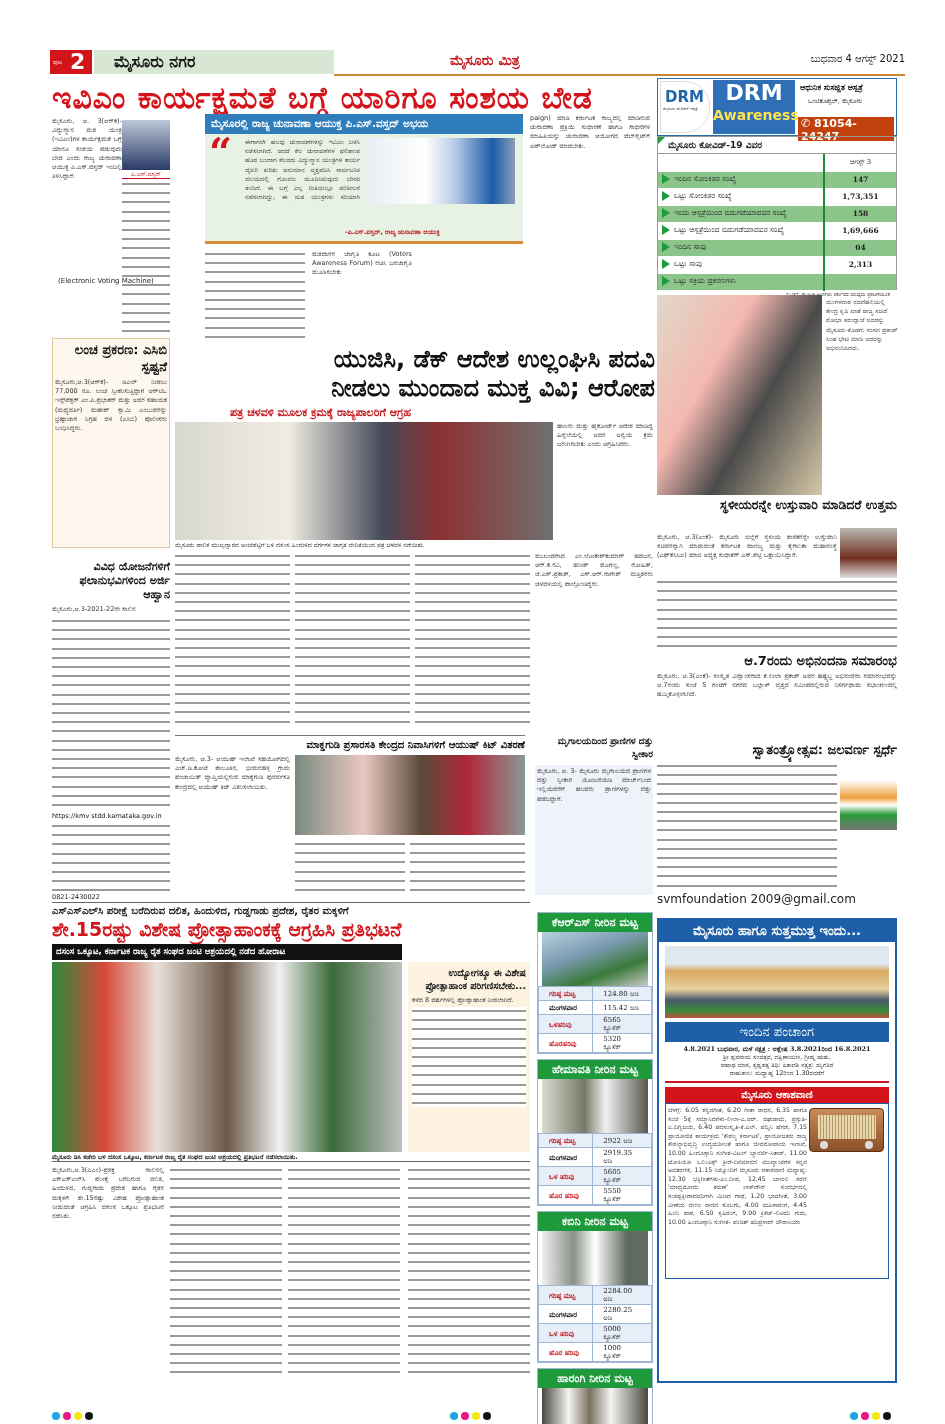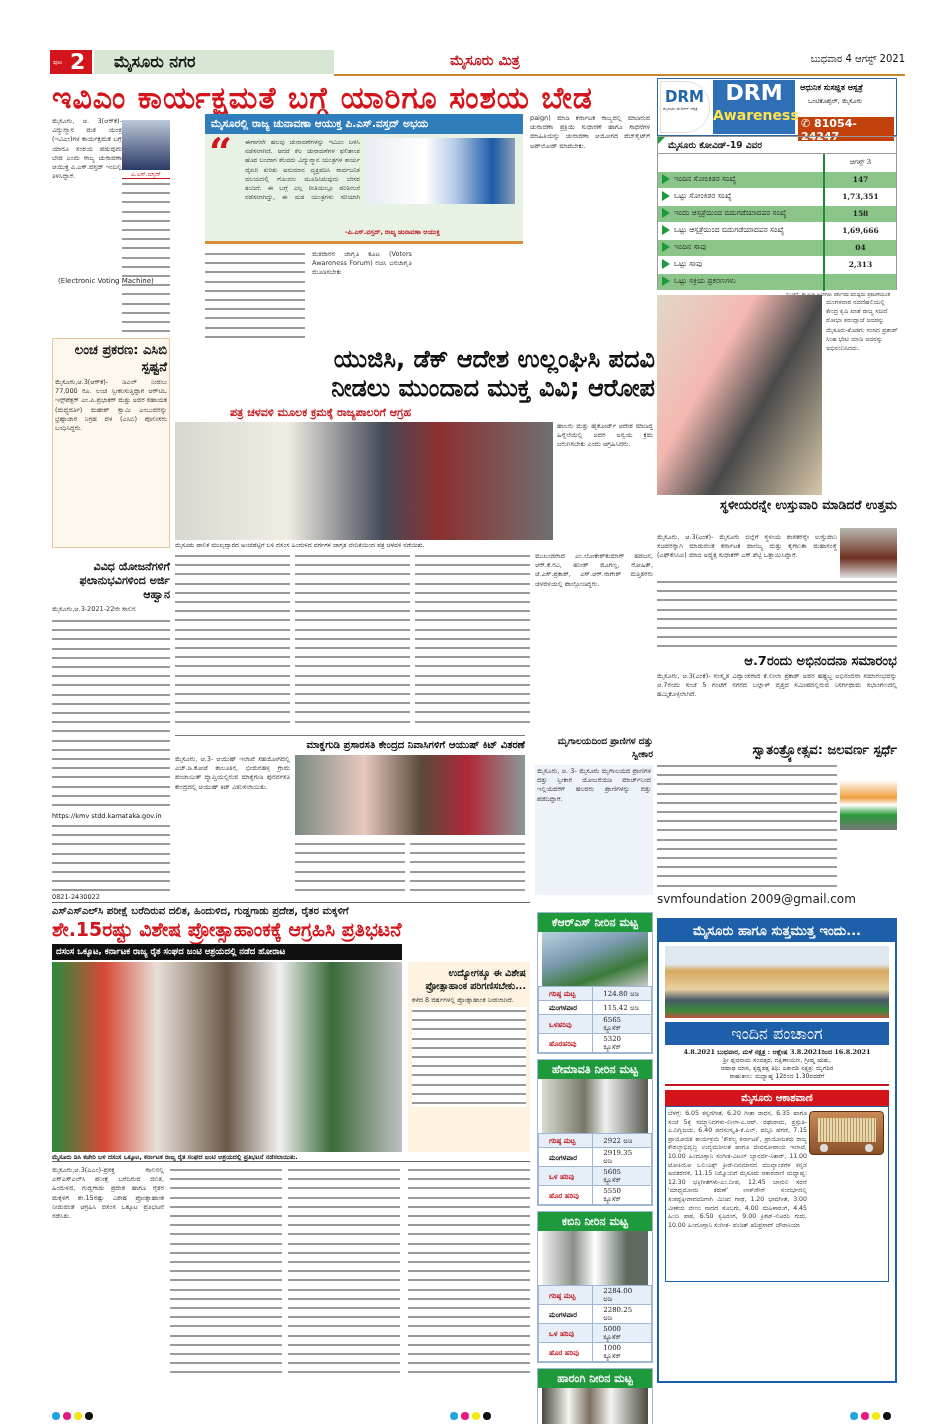--- a/index.html
+++ b/index.html
@@ -270,21 +270,21 @@
           </tr>
 
     </tbody>
       </table>
   </div>
 </div>
 
 <div class="abs" style="left:657px;top:918px;width:240px;height:465px;border:2px solid #1d5fa8;background:#fff;">
   <div style="background:#1d5fa8;color:#fff;font-size:13px;font-weight:bold;text-align:center;padding:3px 0;height:22px;">ಮೈಸೂರು ಹಾಗೂ ಸುತ್ತಮುತ್ತ ಇಂದು...</div>
   <div class="photo" style="margin:4px 6px;height:72px;background:linear-gradient(#dfe8ee 0,#dfe8ee 25%,#d8a860 35%,#e8d0a0 60%,#4a5a6a 75%,#3a8a3a 90%,#c05040);"></div>
-  <div style="background:#1d5fa8;color:#fff;font-size:16px;text-align:center;padding:2px 8px;margin:0 6px;">ಇಂದಿನ ಪಂಚಾಂಗ</div>
+  <div style="background:#1d5fa8;color:#fff;font-size:13px;text-align:center;padding:2px 8px;margin:0 6px;">ಇಂದಿನ ಪಂಚಾಂಗ</div>
   <div style="font-size:6.5px;font-weight:bold;text-align:center;padding-top:3px;font-family:'DejaVu Serif',serif;">4.8.2021 ಬುಧವಾರ, ಮಳೆ ನಕ್ಷತ್ರ : ಆಶ್ಲೇಷ 3.8.2021ರಿಂದ 16.8.2021</div>
   <div style="font-size:6.3px;text-align:center;">ಶ್ರೀ ಪ್ಲವನಾಮ ಸಂವತ್ಸರ, ದಕ್ಷಿಣಾಯಣ, ಗ್ರೀಷ್ಮ ಋತು,</div>
   <div style="font-size:6.3px;text-align:center;">ಆಷಾಢ ಮಾಸ, ಕೃಷ್ಣಪಕ್ಷ ತಿಥಿ: ಏಕಾದಶಿ ನಕ್ಷತ್ರ: ಮೃಗಶಿರ</div>
   <div style="font-size:6.3px;text-align:center;padding-bottom:4px;border-bottom:2px solid #c2161c;margin:0 6px;">ರಾಹುಕಾಲ: ಮಧ್ಯಾಹ್ನ 12ರಿಂದ 1.30ರವರೆಗೆ</div>
   <div style="background:#d3141b;color:#fff;font-size:10px;font-weight:bold;text-align:center;padding:2px 0;margin:4px 6px 0;">ಮೈಸೂರು ಆಕಾಶವಾಣಿ</div>
   <div style="margin:0 6px;border:1px solid #1d5fa8;height:176px;position:relative;padding:2px;">
     <div style="float:right;width:75px;height:44px;margin:2px;background:linear-gradient(#c88a58,#8a5028);border-radius:4px;border:1px solid #5a3010;position:relative;">
       <div style="position:absolute;left:8px;top:6px;width:58px;height:24px;background:repeating-linear-gradient(90deg,#e8d8b0 0 2px,#b89860 2px 3px);"></div>
       <div style="position:absolute;left:10px;top:32px;width:8px;height:8px;border-radius:50%;background:#ddd;"></div>
       <div style="position:absolute;right:10px;top:32px;width:8px;height:8px;border-radius:50%;background:#ddd;"></div>

